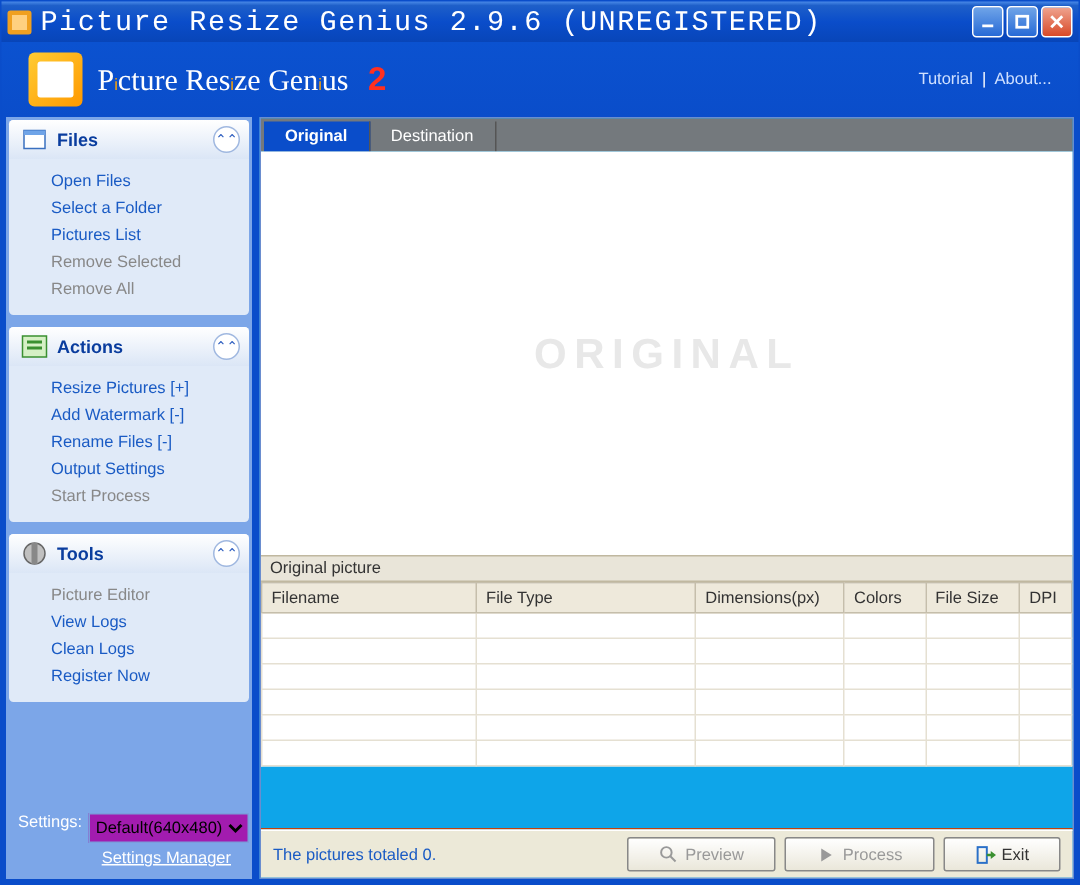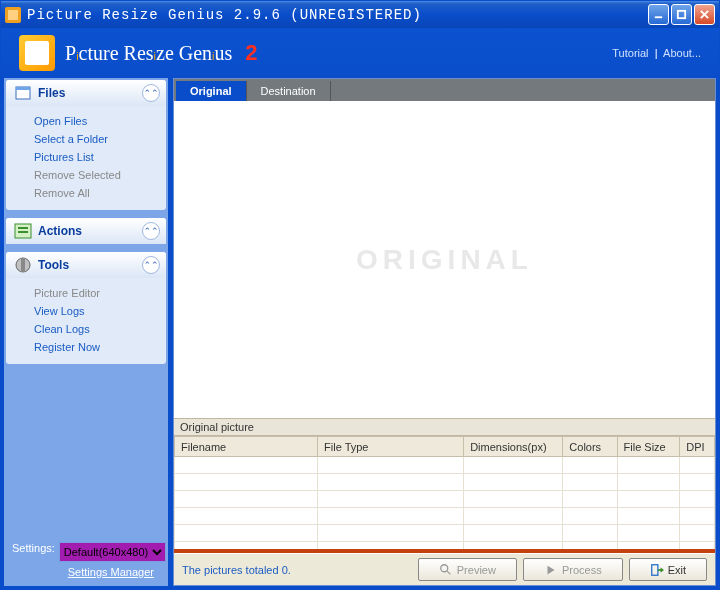--- a/index.html
+++ b/index.html
@@ -1,21 +1,21 @@
 <!DOCTYPE html>
 <html><head>
 <meta charset="utf-8">
 <style>
 *{box-sizing:border-box;margin:0;padding:0;font-family:Tahoma,Arial,sans-serif;font-size:11px}
 html,body{width:720px;height:590px;overflow:hidden}
 .window{width:720px;height:590px;background:#0a4dca;border:1px solid #0a4dca;display:flex;flex-direction:column}
 .titlebar{height:27px;background:linear-gradient(180deg,#4a8ae8 0%,#1e5fc9 10%,#0a4dca 50%,#0845b8 100%);display:flex;align-items:center;padding:0 4px;color:#fff}
 .titlebar .ico{width:16px;height:16px;margin-right:6px;background:#f0a020;border-radius:2px;position:relative}
 .titlebar .ico:before{content:"";position:absolute;inset:3px;background:#ffd080}
-.title{font-family:"Consolas","Courier New",monospace;font-size:14px;letter-spacing:1px;flex:1}
+.title{font-family:"Consolas","Courier New",monospace;font-size:19px;letter-spacing:1px;flex:1}
 .winbtns{display:flex;gap:2px}
 .winbtn{width:21px;height:21px;border:1px solid #fff;border-radius:3px;background:linear-gradient(180deg,#6fa4e8,#276ad6);display:flex;align-items:center;justify-content:center;color:#fff;font-weight:bold;cursor:pointer}
 .winbtn.close{background:linear-gradient(180deg,#efa38f,#d84a28)}
 .winbtn svg{width:11px;height:11px;stroke:#fff;stroke-width:2;fill:none}
 .header{height:50px;background:linear-gradient(180deg,#0b52d0,#0a4dca);display:flex;align-items:center;padding:0 18px;color:#fff}
 .logo-ico{width:36px;height:36px;margin-right:10px;background:linear-gradient(135deg,#ffcc33,#ff9900);border-radius:4px;position:relative}
 .logo-ico:before{content:"";position:absolute;inset:6px;background:#fff;border-radius:2px}
 .logo-txt{font-family:"Comic Sans MS",cursive;font-size:20px;color:#fff}
 .logo-txt .g{color:#ffa500}
 .logo-txt .v2{color:#ff3020;font-weight:bold;margin-left:8px;font-size:22px}
@@ -39,21 +39,21 @@
 .main{flex:1;margin-left:5px;background:#0ea5e9;border:1px solid #6a8dcf;display:flex;flex-direction:column}
 .tabs{height:22px;background:#74797d;display:flex;align-items:flex-end;padding-left:2px}
 .tab{height:20px;padding:0 14px;display:flex;align-items:center;color:#fff;cursor:pointer;border-right:1px solid #555;font-size:11px}
 .tab.active{background:#0a4dca;color:#fff;font-weight:bold}
 .preview{flex:1;background:#fff;display:flex;align-items:center;justify-content:center;position:relative}
 .watermark{font-family:Impact,Arial,sans-serif;font-size:28px;letter-spacing:5px;color:#e8e8e8;font-weight:bold}
 .gridlabel{height:18px;background:#e9e5d9;border-top:1px solid #c0b8a0;border-bottom:1px solid #c0b8a0;padding:2px 6px;color:#333}
 .grid{border-collapse:collapse;width:100%;background:#fff}
 .grid th{background:#eee9db;border:1px solid #c5beab;padding:3px 6px;text-align:left;font-weight:normal;color:#333;height:20px}
 .grid td{border:1px solid #e5e0d2;height:17px}
-.gridwrap{height:117px;overflow:hidden;border-bottom:4px solid #c2410c}
+.gridwrap{height:165px;overflow:hidden;border-bottom:1px solid #c2410c}
 .statusbar{height:32px;background:#ece9d8;display:flex;align-items:center;padding:0 8px;gap:6px;border-top:1px solid #fff}
 .status-txt{color:#1a5bc4;flex:1}
 .btn{height:23px;min-width:76px;border:1px solid #888;background:linear-gradient(180deg,#fff,#eae7da);display:flex;align-items:center;justify-content:flex-start;gap:4px;cursor:pointer;border-radius:2px;padding:0 20px;color:#333}
 .btn.disabled{color:#999}
 .btn .bi{width:14px;height:14px}
 </style>
 </head>
 <body>
 
 <div class="window">
@@ -119,20 +119,27 @@
               <span class="panel-ico">
                 <svg width="22" height="22">
                   <rect x="3" y="4" width="16" height="14" fill="#d5f0c5" stroke="#3a9030"></rect>
                   <rect x="6" y="7" width="10" height="2" fill="#3a9030"></rect>
                   <rect x="6" y="11" width="10" height="2" fill="#3a9030"></rect>
                 </svg>
               </span>
               <span class="panel-title">Actions</span>
               <span class="collapse">⌃⌃</span>
             </div>
+            <div class="panel-body">
+              <a class="">Resize Pictures [+]</a>
+              <a class="">Add Watermark [-]</a>
+              <a class="">Rename Files [-]</a>
+              <a class="">Output Settings</a>
+              <a class="disabled">Start Process</a>
+            </div>
           </div>
           <div class="panel">
             <div class="panel-head">
               <span class="panel-ico">
                 <svg width="22" height="22">
                   <circle cx="11" cy="11" r="7" fill="#c0c0c0" stroke="#666"></circle>
                   <rect x="9" y="4" width="4" height="14" fill="#888"></rect>
                 </svg>
               </span>
               <span class="panel-title">Tools</span>

